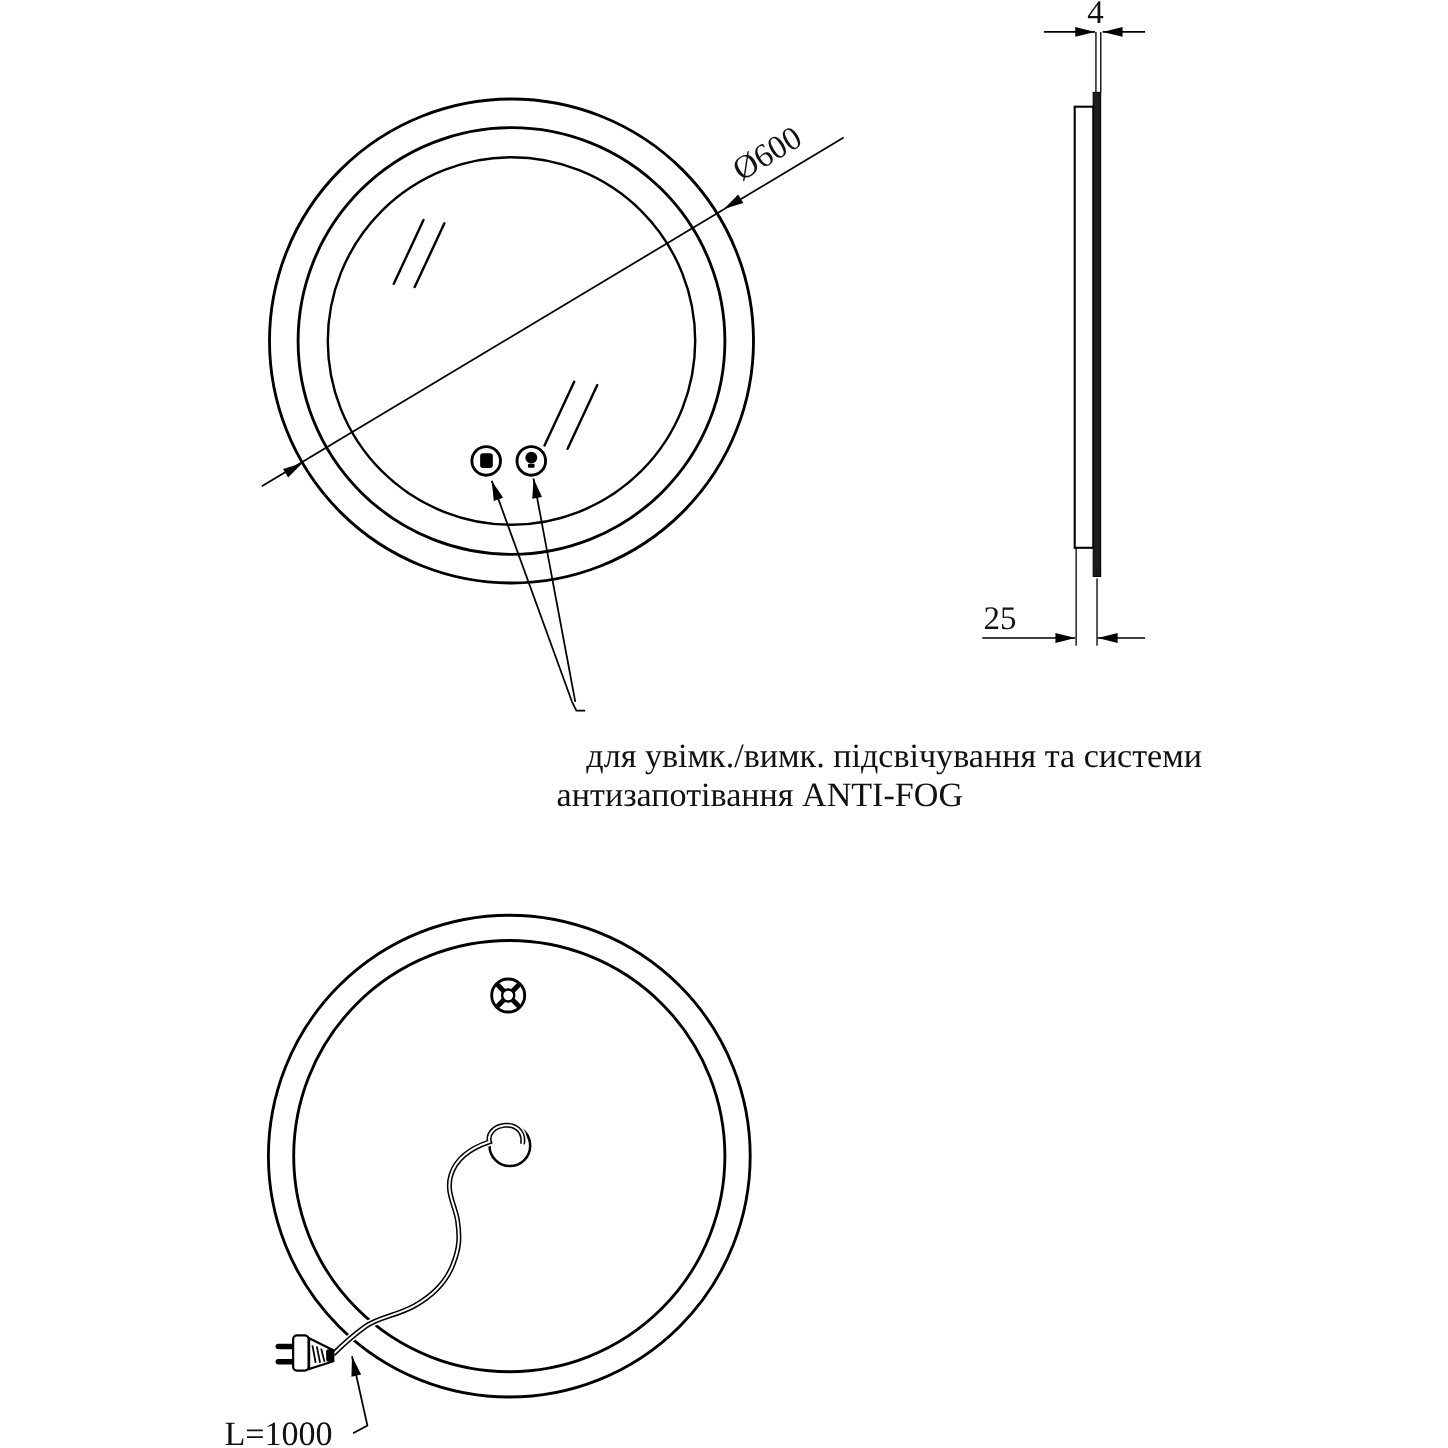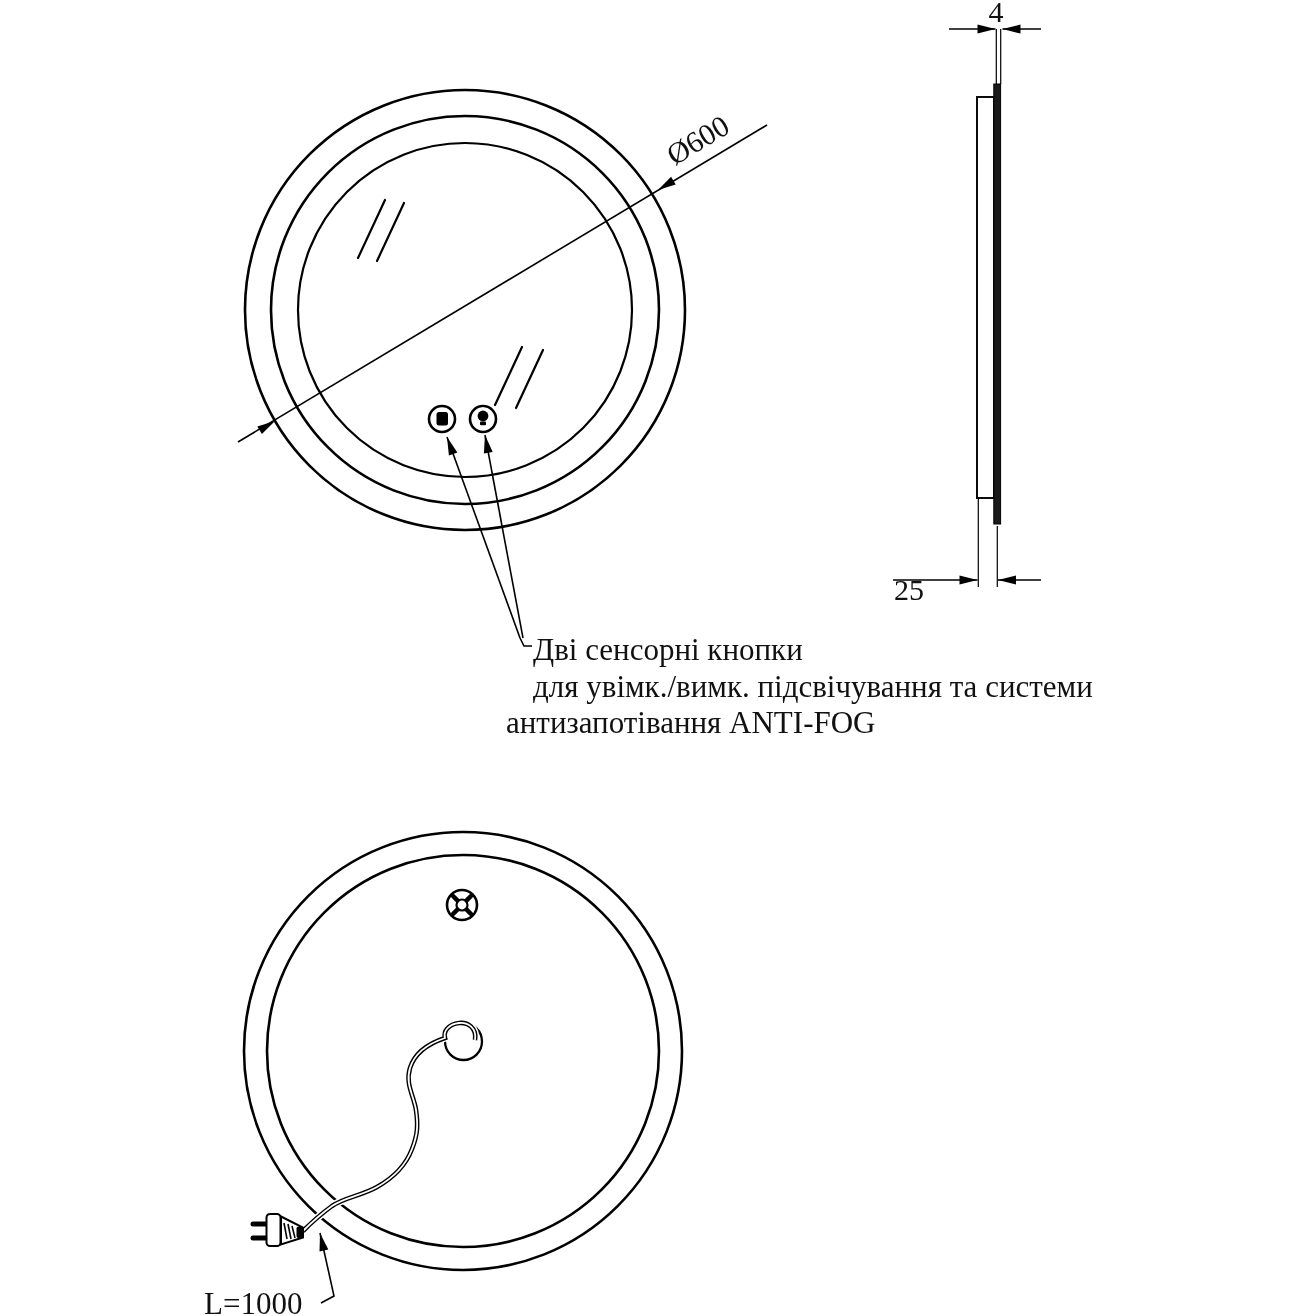--- a/index.html
+++ b/index.html
@@ -124,20 +124,19 @@
         <path d="M320,1233 L334,1296 L321,1303" stroke-width="1.6" fill="none"></path>
         <polygon points="320,1233 328.3,1249.6 319.5,1251.6" fill="#000" stroke="none"></polygon>
       </g>
     </g>
   </svg>
 
   <div class="lbl dim rot" style="left:674px; top:140px;">Ø600</div>
 
   <div class="lbl dim" style="left:996px; top:-4px; transform:translateX(-50%);">4</div>
 
-  <div class="lbl dim" style="left:894px; top:574px;">25</div>
+  <div class="lbl dim" style="left:894px; top:547px;">25</div>
 
-  <div class="lbl note" style="left:533px; top:634px;">Дві сенсорні кнопки</div>
   <div class="lbl note" style="left:533px; top:671px;">для увімк./вимк. підсвічування та системи</div>
   <div class="lbl note" style="left:506px; top:707px;">антизапотівання ANTI-FOG</div>
 
   <div class="lbl dim" style="left:204px; top:1288px; font-size:31px;">L=1000</div>
 </div>
 
 </body></html>

